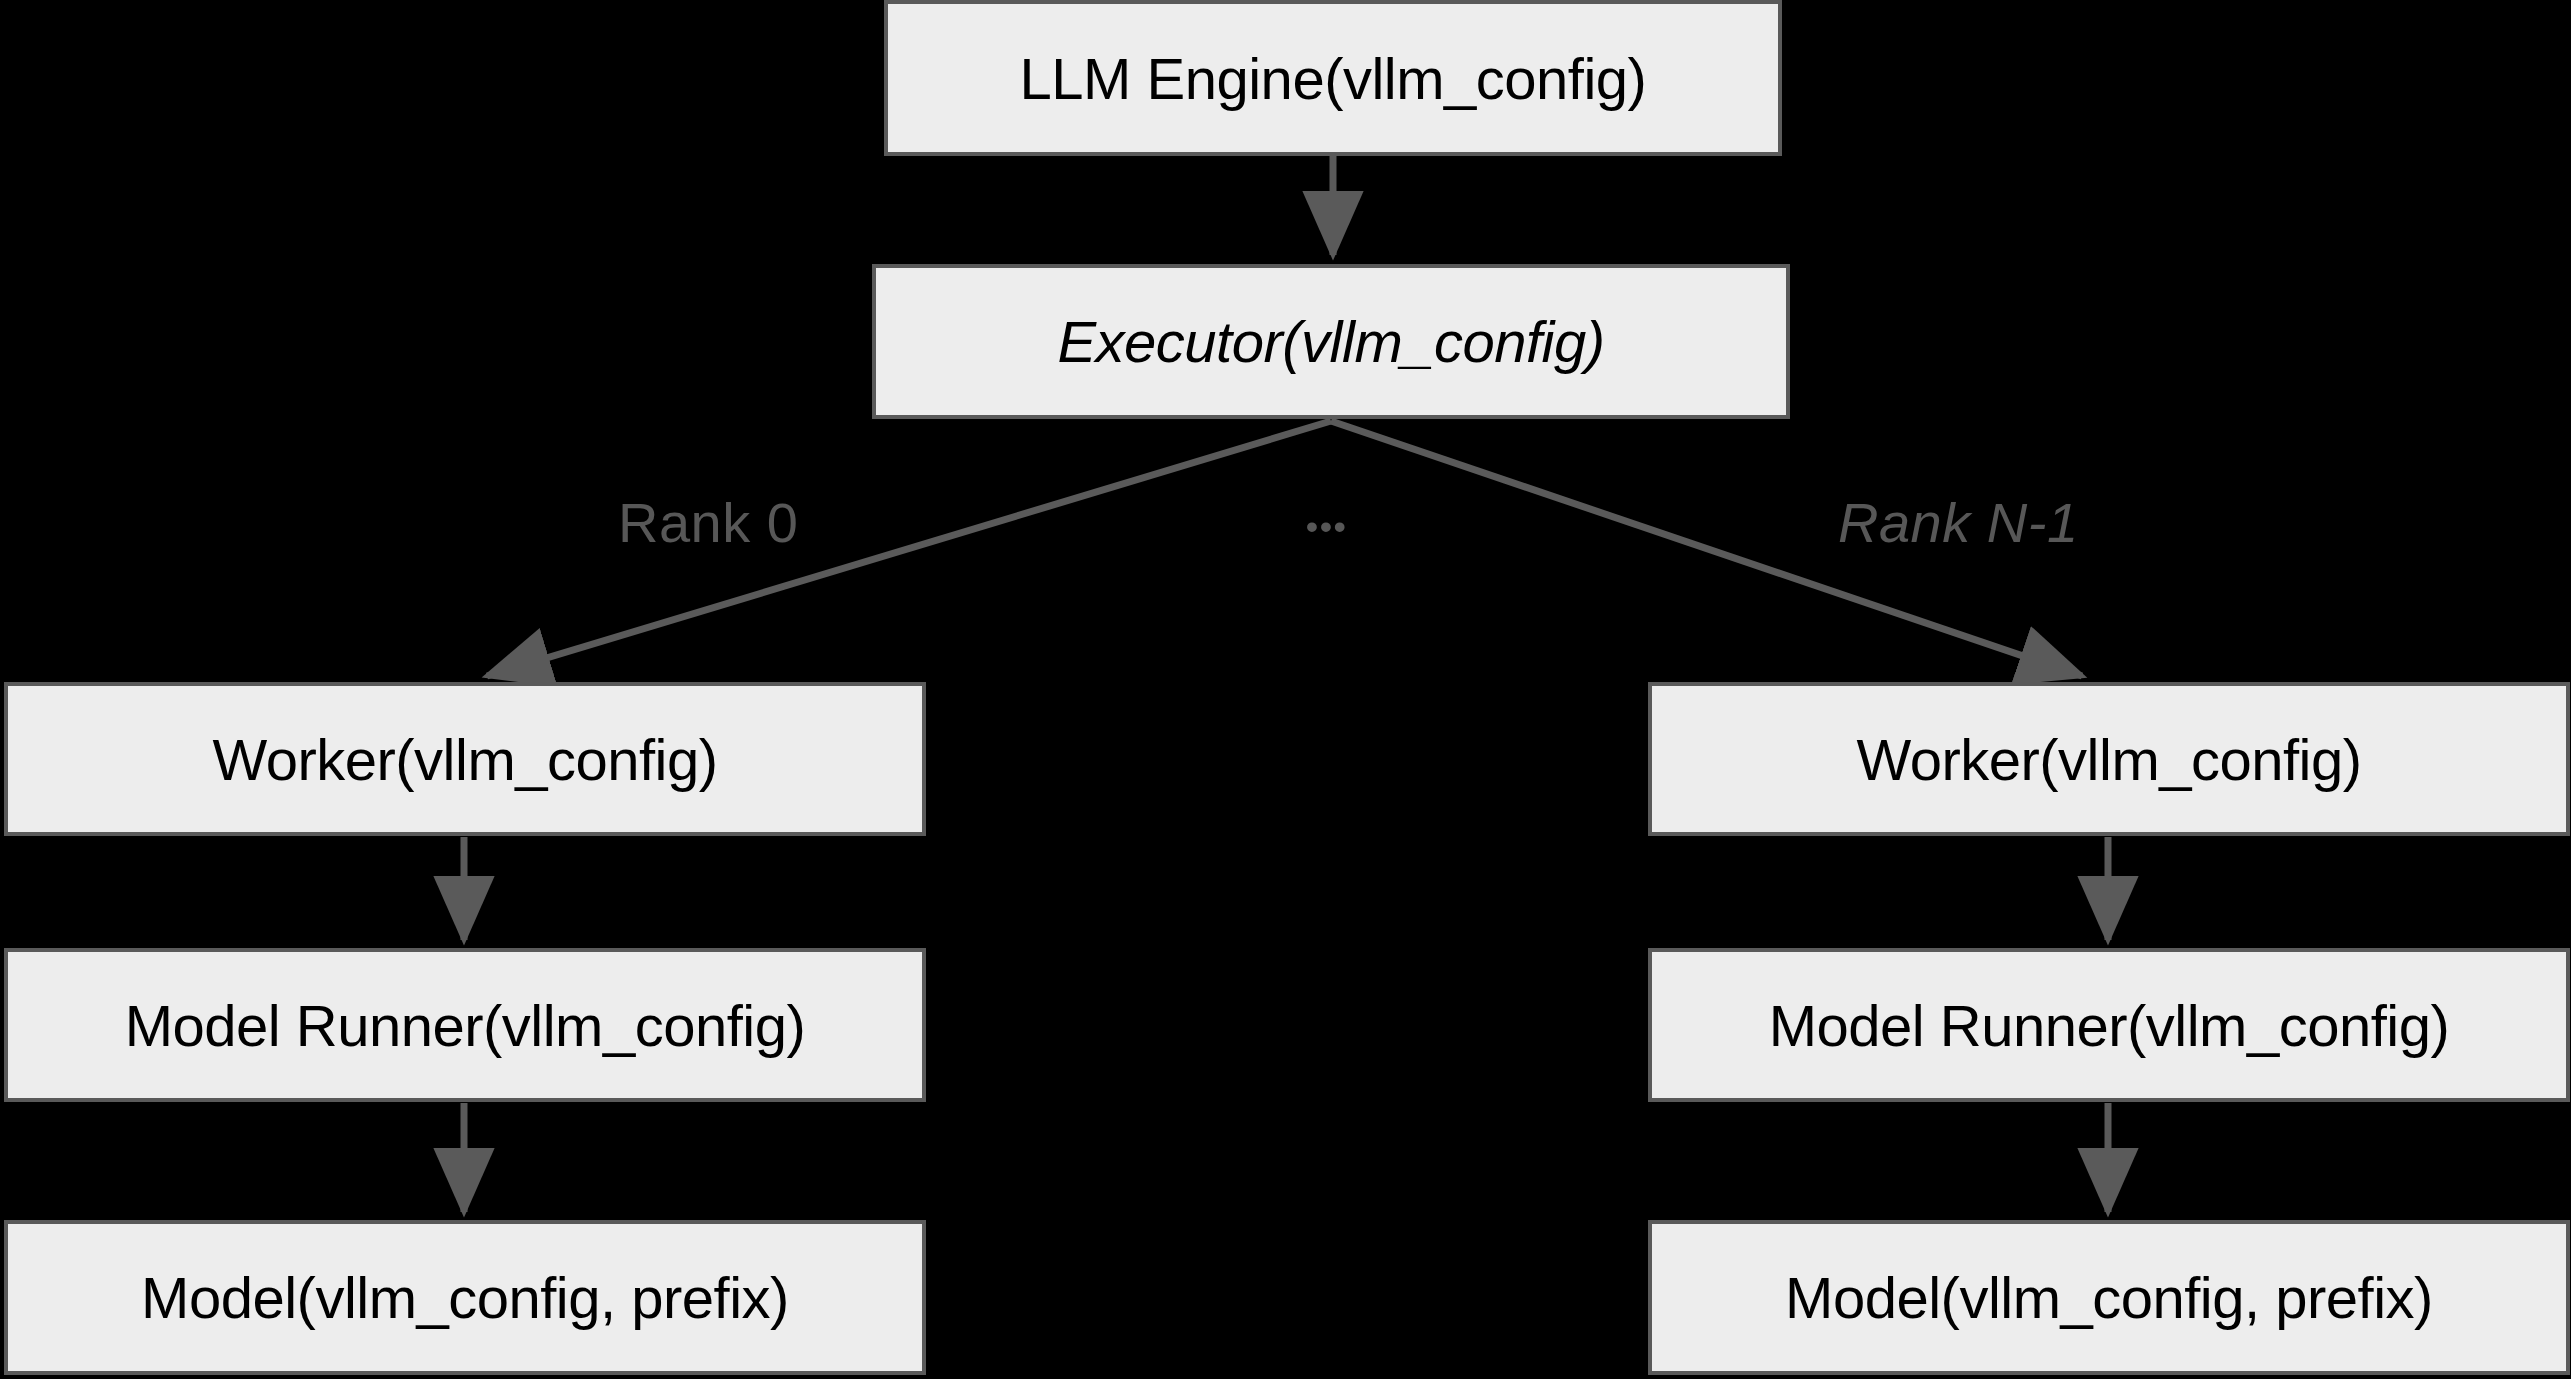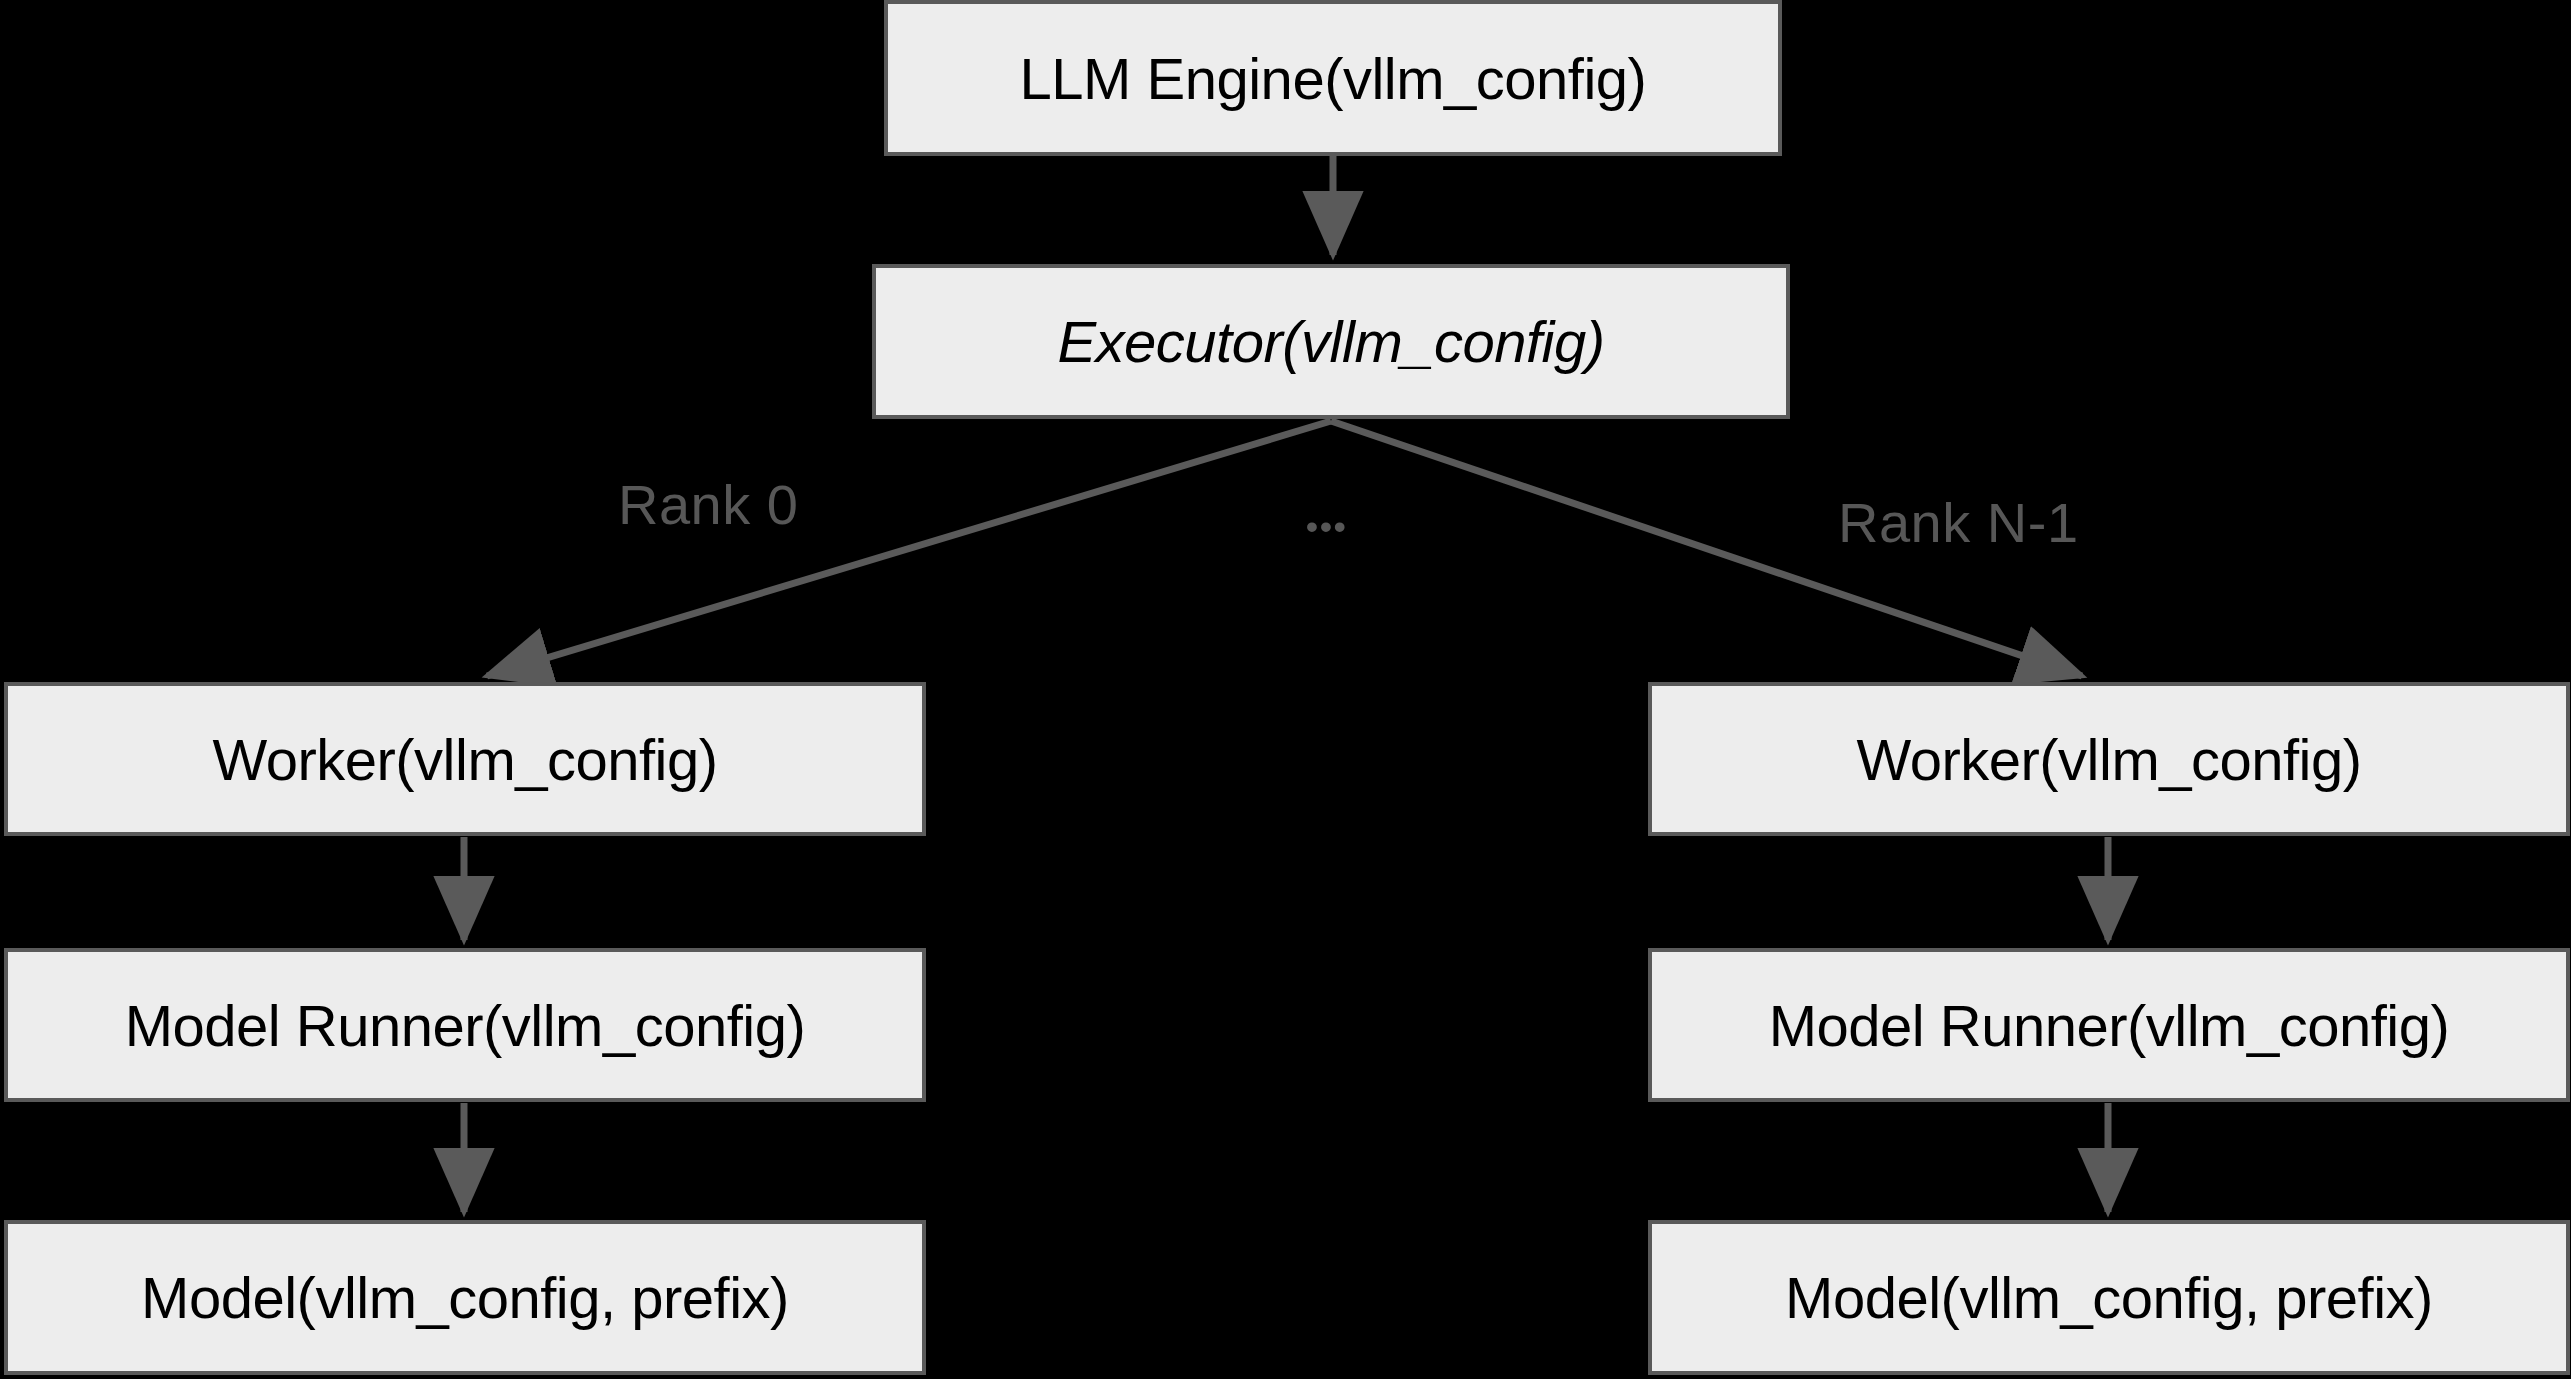--- a/index.html
+++ b/index.html
@@ -61,22 +61,22 @@
   
   #node-llm-engine   { left:884px;  top:0px;    width:898px; height:156px; }
   #node-executor     { left:872px;  top:264px;  width:918px; height:155px;font-style:italic; }
   #node-worker-0     { left:4px;    top:682px;  width:922px; height:154px; }
   #node-worker-n     { left:1648px; top:682px;  width:922px; height:154px; }
   #node-runner-0     { left:4px;    top:948px;  width:922px; height:154px; }
   #node-runner-n     { left:1648px; top:948px;  width:922px; height:154px; }
   #node-model-0      { left:4px;    top:1220px; width:922px; height:155px; }
   #node-model-n      { left:1648px; top:1220px; width:922px; height:155px; }
 
-  #label-rank-0   { left:618px;  top:472px; }
-  #label-rank-n   { left:1838px; top:490px; }
+  #label-rank-0   { left:618px;  top:490px; }
+  #label-rank-n   { left:1838px; top:490px;font-style:italic; }
   #label-ellipsis { left:1306px; top:520px; }
 </style>
 </head>
 <body>
 
 <div id="diagram">
 
   <svg id="edge-layer" viewBox="0 0 2571 1379" width="2571" height="1379" xmlns="http://www.w3.org/2000/svg">
     <defs>
       <marker id="arrowhead" markerWidth="11" markerHeight="11" refX="9.2" refY="5" orient="auto" markerUnits="strokeWidth">

